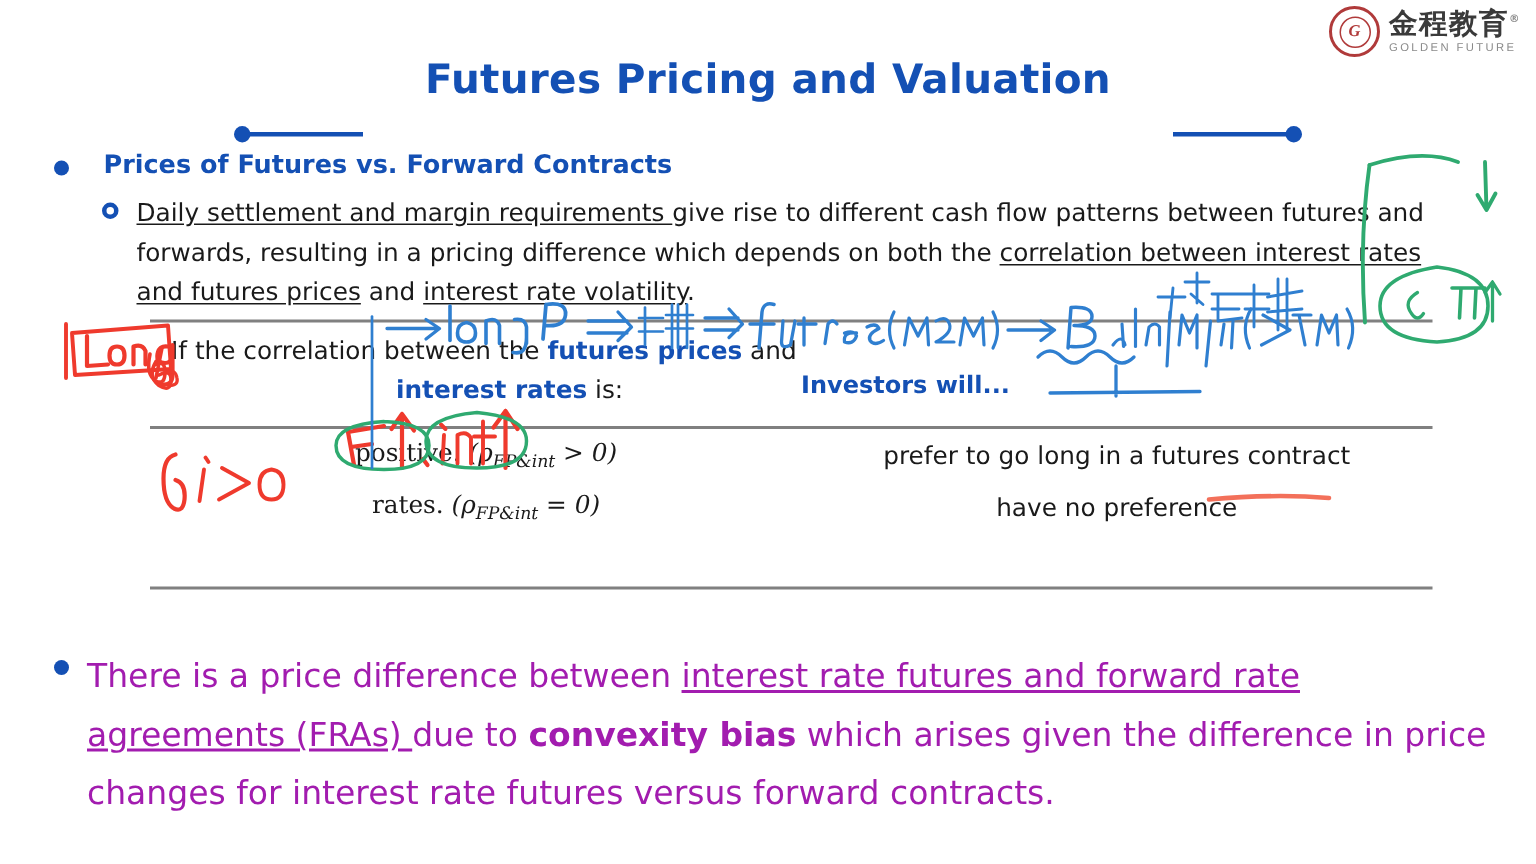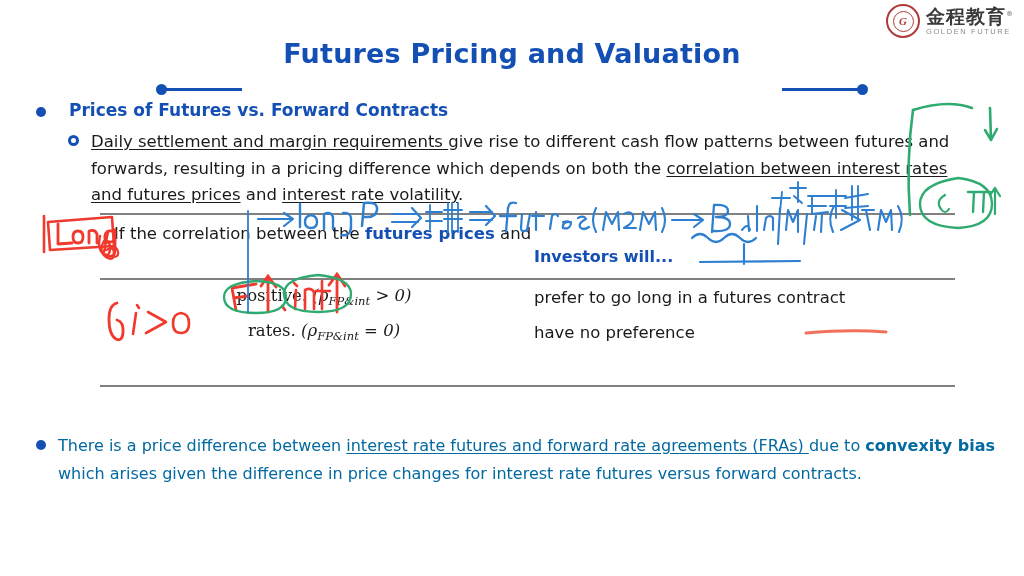--- a/index.html
+++ b/index.html
@@ -55,29 +55,29 @@
   .hline{height:2px;background:#808080;width:855px;}
   .thead{display:flex;padding:6px 0 12px 0;}
   .thead .c1{width:420px;font-size:16.5px;color:#1a1a1a;line-height:1.55;
              font-family:"DejaVu Sans",sans-serif;padding-left:14px;}
   .thead .c1 b{color:#1450b4;}
   .thead .c2{flex:1;text-align:left;font-size:16px;font-weight:bold;color:#1450b4;
              font-family:"DejaVu Sans",sans-serif;padding-top:26px;}
   .trow{display:flex;align-items:center;height:35px;}
   .trow .c1{width:420px;text-align:center;font-size:16.5px;color:#1a1a1a;
             font-family:"DejaVu Serif",serif;padding-left:14px;}
-  .trow .c2{flex:1;text-align:left;font-size:16.5px;color:#1a1a1a;
+  .trow .c2{flex:1;text-align:center;font-size:16.5px;color:#1a1a1a;
             font-family:"DejaVu Sans",sans-serif;}
   .rho{font-family:"DejaVu Serif",serif;font-style:italic;}
   .sub{font-size:11.5px;font-style:italic;vertical-align:sub;}
 
   
   .b3{position:absolute;left:36px;top:432px;width:960px;display:flex;align-items:flex-start;gap:12px;}
   .b3 .mark{width:10px;height:10px;border-radius:50%;background:#1450b4;margin-top:8px;flex:0 0 auto;}
-  .b3 .txt{font-size:16px;color:#0369a1;line-height:1.78;font-family:"DejaVu Sans",sans-serif;width:940px;}
+  .b3 .txt{font-size:22px;color:#a21caf;line-height:1.78;font-family:"DejaVu Sans",sans-serif;width:940px;}
 
   
   .ink{position:absolute;left:0;top:0;width:1024px;height:576px;pointer-events:none;}
 </style>
 </head>
 <body>
 
 <div id="slide">
 
   <div class="logo">
@@ -104,21 +104,21 @@
   </div>
 
   <div class="b2">
     <div class="mark"></div>
     <div class="txt"><span class="u">Daily settlement and margin requirements </span><span>give rise to different cash flow patterns between futures and forwards, resulting in a pricing difference which depends on both the </span><span class="u">correlation between interest rates and futures prices</span><span> and </span><span class="u">interest rate volatility</span><span>.</span></div>
   </div>
 
   <div class="tbl">
     <div class="hline"></div>
     <div class="thead">
-      <div class="c1"><span>If the correlation between the </span><b>futures prices</b><span> and </span><br></div>
+      <div class="c1"><span>If the correlation between the </span><b>futures prices</b><span> and </span><br><span style="padding-left:150px"><b>interest rates</b><span> is:</span></span></div>
       <div class="c2">Investors will...</div>
     </div>
     <div class="hline"></div>
 
     <div class="trow">
       <div class="c1"><span>positive.</span> <span class="rho">(ρ</span><span class="sub">FP&amp;int</span><span class="rho"> &gt; 0)</span></div>
       <div class="c2">prefer to go long in a futures contract</div>
     </div>
     <div class="trow">
       <div class="c1"><span>rates.</span> <span class="rho">(ρ</span><span class="sub">FP&amp;int</span><span class="rho"> = 0)</span></div>

